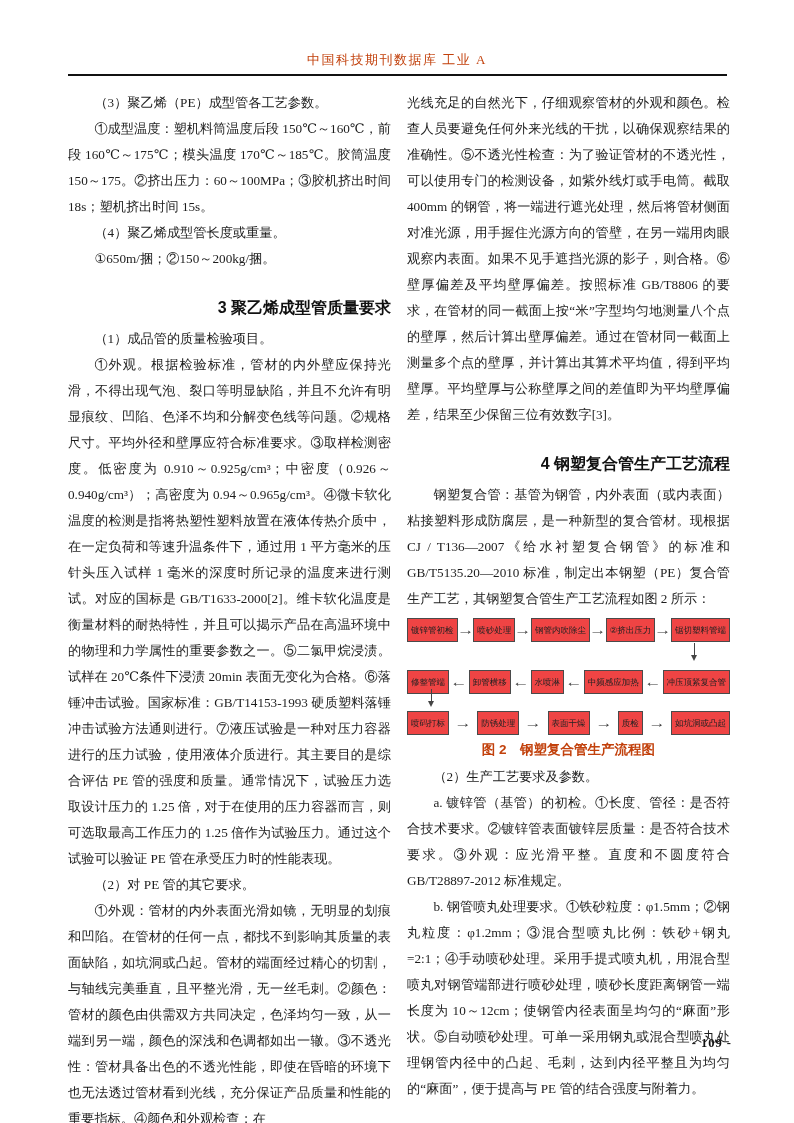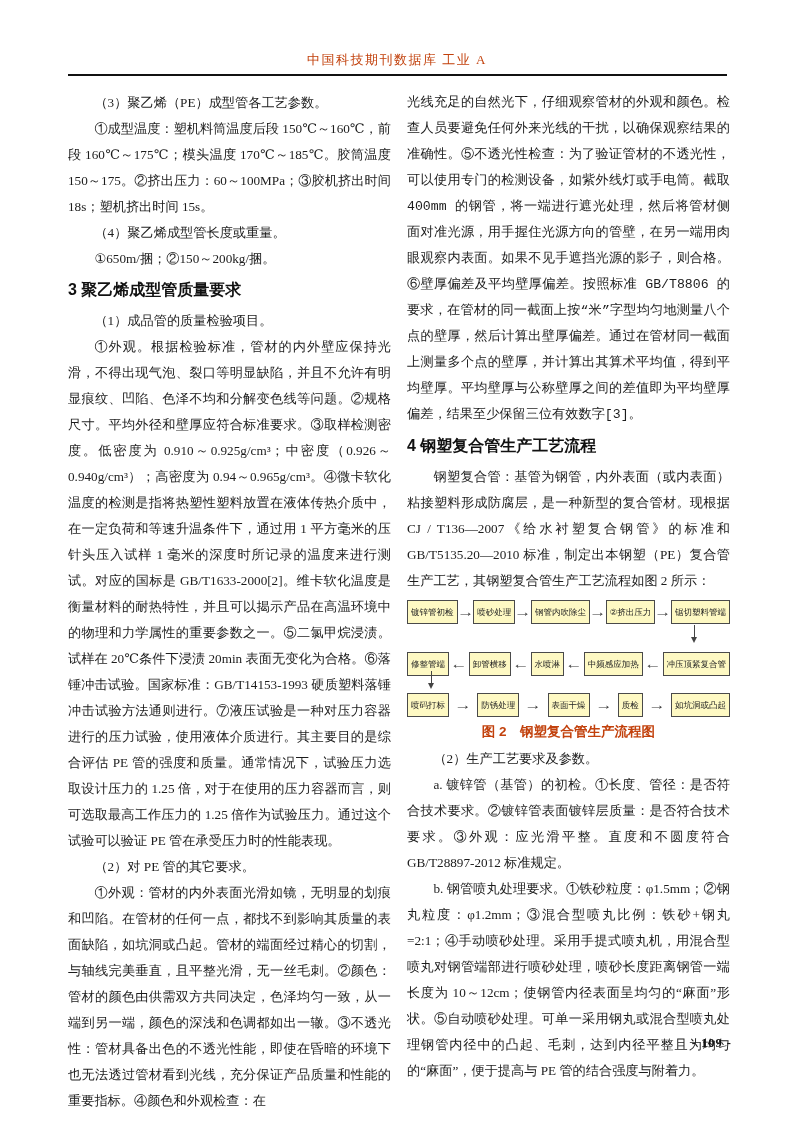--- a/index.html
+++ b/index.html
@@ -15,41 +15,41 @@
   .header-rule{
     position:absolute;top:74px;left:68px;width:659px;height:2px;background:#111;
   }
   .column{
     position:absolute;top:90px;width:323px;
     font-size:13.2px;line-height:26px;text-align:justify;
   }
   .col-left{left:68px;}
   .col-right{left:407px;}
   .para{margin:0;text-indent:2em;}
-  .para.flush{text-indent:0;font-family:Liberation Mono, monospace;}
+  .para.flush{text-indent:0;}
   .section-heading{
     font-family:"Liberation Sans","DejaVu Sans",sans-serif;font-weight:bold;
-    font-size:16px;line-height:32px;margin:2px 0 2px;text-indent:0;text-align:left;
+    font-size:16px;line-height:32px;margin:20px 0 2px;text-indent:0;text-align:right;
     color:#111;
   }
   
   .flowchart{
     position:relative;width:323px;height:118px;margin:6px 0 0 0;
     font-family:"Liberation Sans","DejaVu Sans",sans-serif;
   }
   .fc-row{
     position:absolute;left:0;width:100%;display:flex;
     justify-content:space-between;align-items:center;
   }
   .fc-row.r1{top:0;}
   .fc-row.r2{top:52px;}
   .fc-row.r3{top:93px;}
   .fc-box{
     border:1px solid #4a4a4a;height:22px;line-height:22px;padding:0 3px;
-    font-size:8.5px;white-space:nowrap;color:#222;background:#fef9c3;text-indent:0;
+    font-size:8.5px;white-space:nowrap;color:#222;background:#ef4444;text-indent:0;
   }
   .fc-arrow{
     font-size:12px;color:#333;flex:1;text-align:center;
     transform:scaleX(1.45);line-height:22px;
   }
   .fc-vline{
     position:absolute;width:0;border-left:1.5px solid #444;height:15px;
   }
   .fc-vline::after{
     content:"";position:absolute;left:-4.2px;bottom:-6px;

